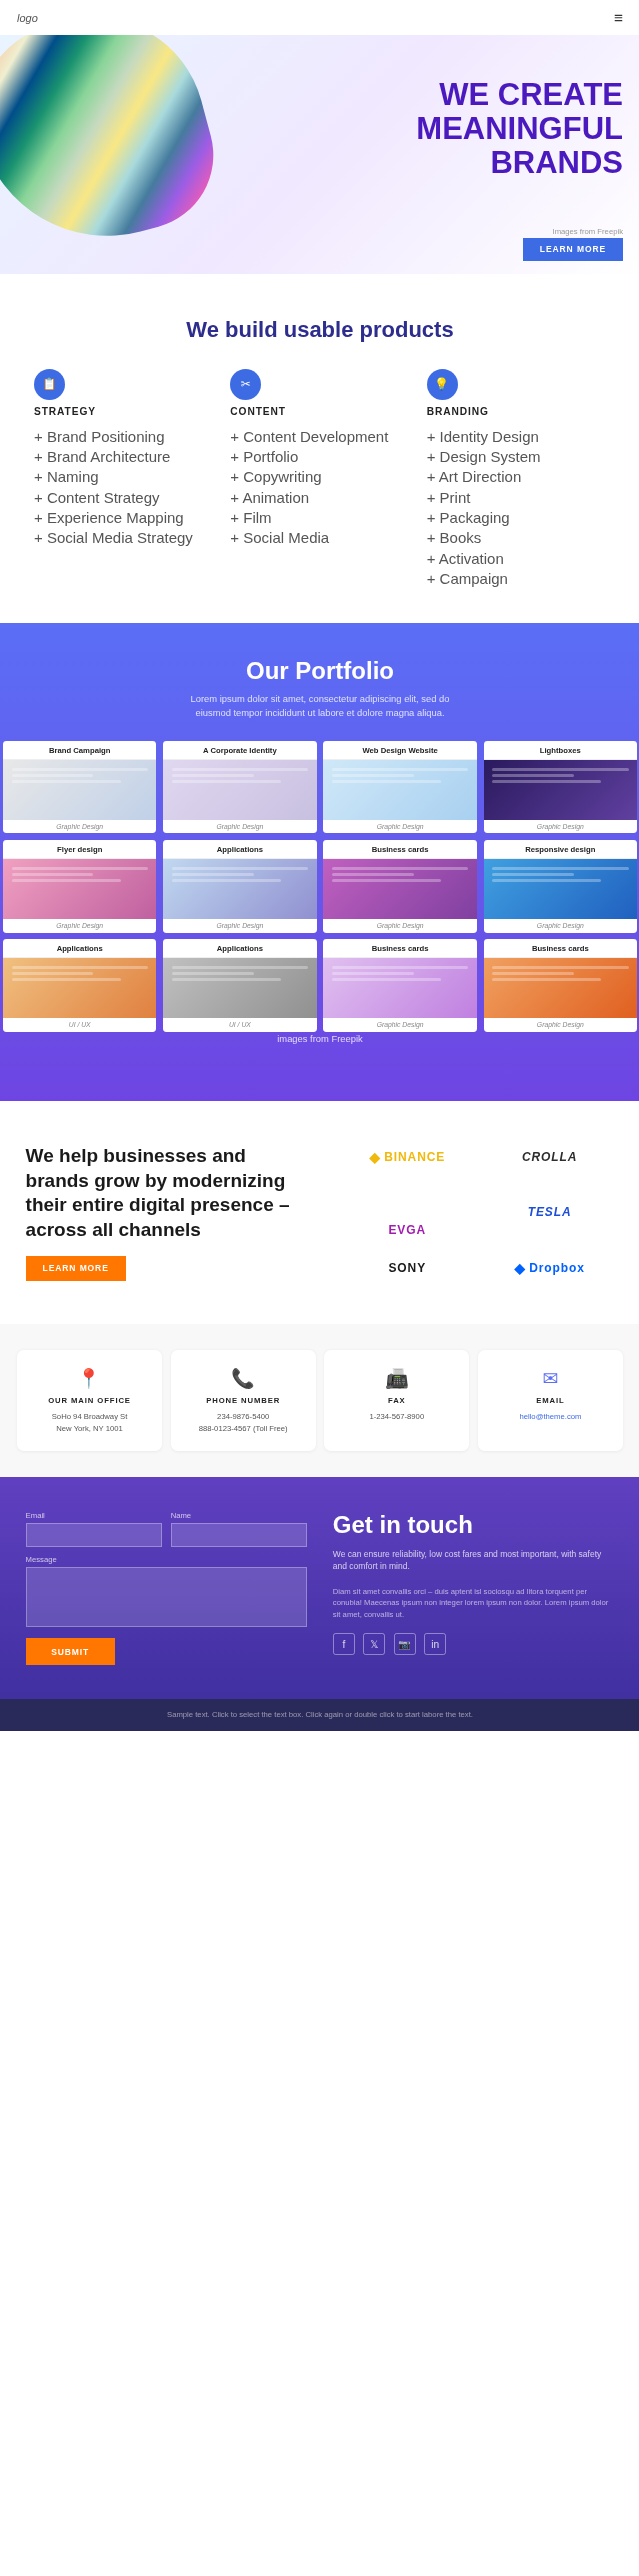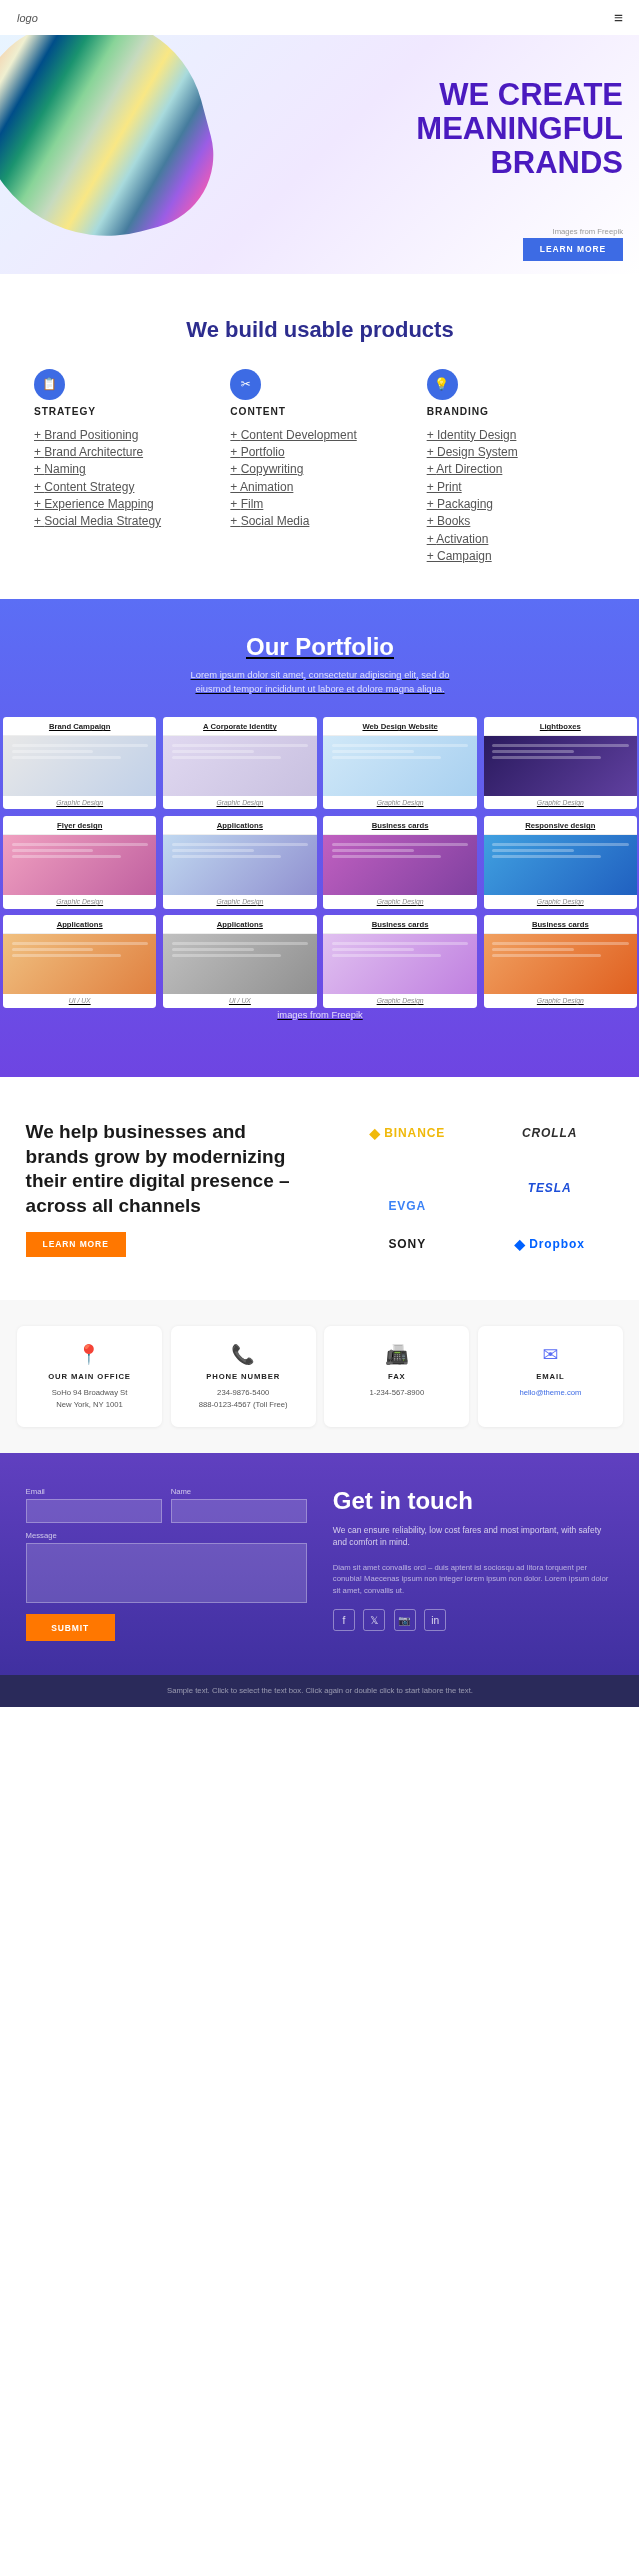--- a/index.html
+++ b/index.html
@@ -105,35 +105,33 @@
       font-weight: 800;
       letter-spacing: 0.9px;
       text-transform: uppercase;
       color: #222;
       margin-bottom: 8.5px;
     }
     .product-col ul {
       list-style: none;
     }
     .product-col ul li {
-      font-size: 12px;
+      font-size: 15px;
       color: #555;
       padding: 1.7px 0;
-      text-decoration: underline;
     }
     .product-col ul li::before {
       content: '+ ';
       color: #555;
     }
 
     
     .portfolio-section {
       background: linear-gradient(180deg, #5b6ef5 0%, #6e45e2 100%);
       padding: 34px 3px;
-      text-decoration: underline;
     }
     .portfolio-section h2 {
       text-align: center;
       color: #fff;
       font-size: 24px;
       font-weight: 700;
       margin-bottom: 6.8px;
     }
     .portfolio-section p {
       text-align: center;
@@ -235,21 +233,21 @@
       align-items: center;
       justify-content: center;
       font-size: 12px;
       font-weight: 700;
       color: #333;
       letter-spacing: 0.9px;
     }
     .brand-logo .symbol { margin-right: 3.4px; font-size: 13.7px; }
     .binance { color: #f0b90b; }
     .crolla { color: #2d2d2d; font-style: italic; align-items: center; }
-    .evga { color: #3b82f6; margin-top: 36px; }
+    .evga { color: #a21caf; margin-top: 36px; }
     .tesla { color: #1d4ed8; font-style: italic; }
     .sony { color: #1a1a1a; }
     .dropbox { color: #0061ff; }
 
     
     .contact-info-section {
       display: grid;
       grid-template-columns: repeat(4, 1fr);
       gap: 8.5px;
       padding: 25.6px 17px;

